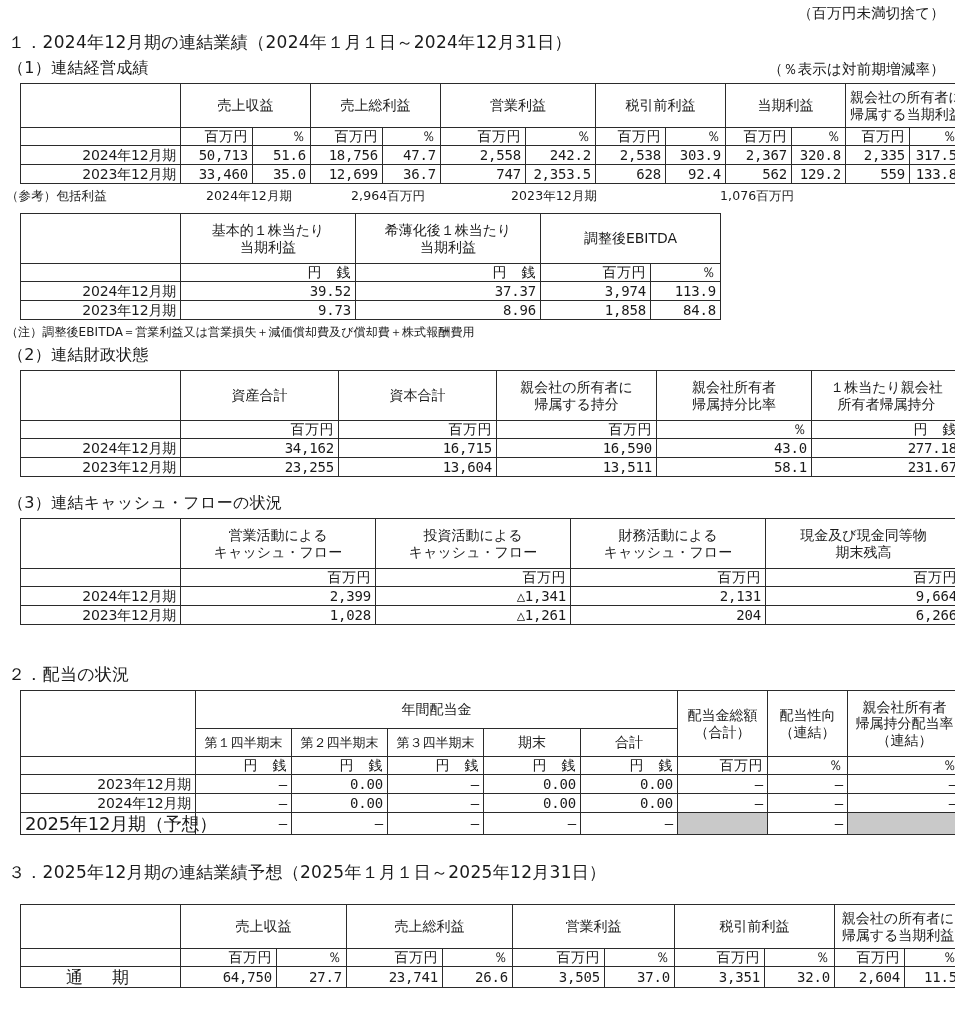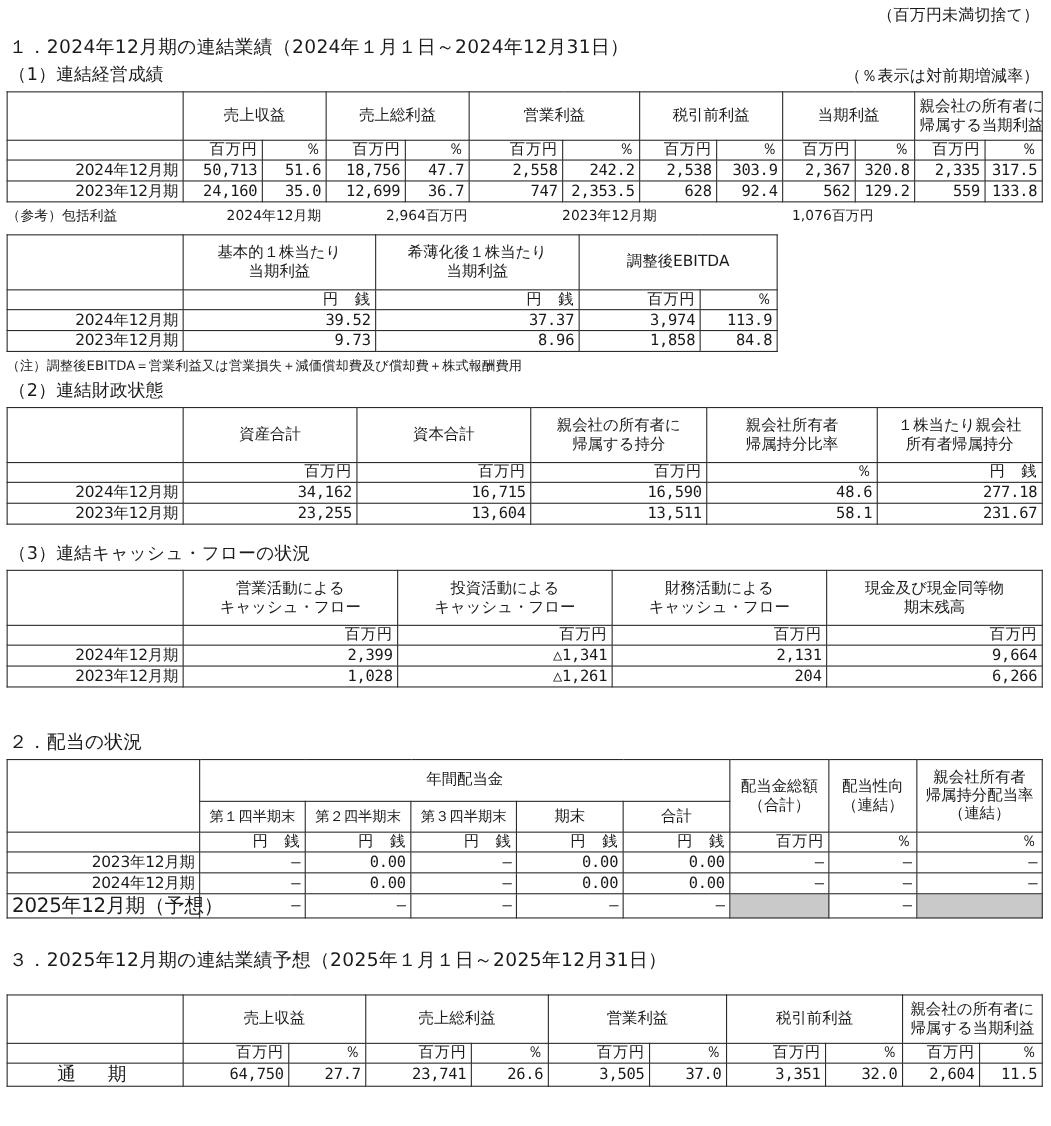--- a/index.html
+++ b/index.html
@@ -113,21 +113,21 @@
     padding-left: 6px;
     letter-spacing: 0.1px;
   }
   .ref-line .c { white-space: nowrap; }
   .ref-lbl { width: 200px; }
   .ref-p1 { width: 145px; }
   .ref-v1 { width: 160px; text-align: left; }
   .ref-p2 { width: 165px; }
   .ref-v2 { width: 160px; text-align: left; margin-left: 44px; }
 
-  .tbl-wrap { padding-left: 6px; }
+  .tbl-wrap { padding-left: 20px; }
   .zenkaku-sp { letter-spacing: 6px; }
 </style>
 </head>
 <body>
 
 <div class="page">
 
   <div class="spacer-xs"></div>
   <div class="note-right">（百万円未満切捨て）</div>
 
@@ -199,21 +199,21 @@
       <td class="num">242.2</td>
       <td class="num">2,538</td>
       <td class="num">303.9</td>
       <td class="num">2,367</td>
       <td class="num">320.8</td>
       <td class="num">2,335</td>
       <td class="num">317.5</td>
     </tr>
     <tr class="datarow">
       <td class="period">2023年12月期</td>
-      <td class="num">24,160</td>
+      <td class="num">33,460</td>
       <td class="num">35.0</td>
       <td class="num">12,699</td>
       <td class="num">36.7</td>
       <td class="num">747</td>
       <td class="num">2,353.5</td>
       <td class="num">628</td>
       <td class="num">92.4</td>
       <td class="num">562</td>
       <td class="num">129.2</td>
       <td class="num">559</td>
@@ -323,21 +323,21 @@
       <td class="unit">百万円</td>
       <td class="unit">百万円</td>
       <td class="unit">％</td>
       <td class="unit">円　銭</td>
     </tr>
     <tr class="datarow">
       <td class="period">2024年12月期</td>
       <td class="num">34,162</td>
       <td class="num">16,715</td>
       <td class="num">16,590</td>
-      <td class="num">48.6</td>
+      <td class="num">43.0</td>
       <td class="num">277.18</td>
     </tr>
     <tr class="datarow">
       <td class="period">2023年12月期</td>
       <td class="num">23,255</td>
       <td class="num">13,604</td>
       <td class="num">13,511</td>
       <td class="num">58.1</td>
       <td class="num">231.67</td>
     </tr>

